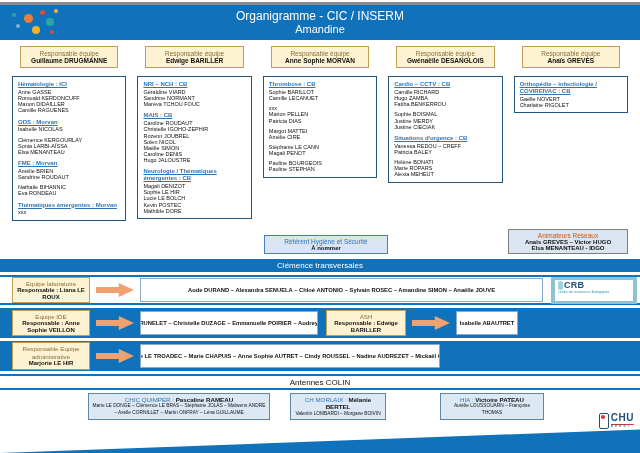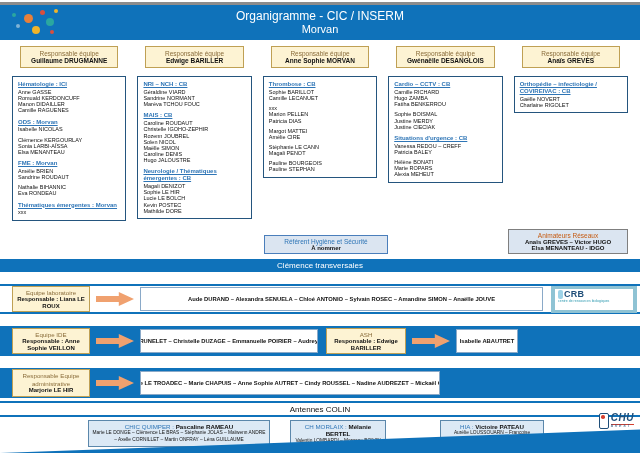--- a/index.html
+++ b/index.html
@@ -34,21 +34,21 @@
   .member{font-size:5.5px;line-height:1.12;}
   .member.blank{height:4px;}
   .referent-box{position:absolute;left:264px;width:122px;bottom:1px;background:#dbe5f1;border:1px solid #4a7ebb;text-align:center;padding:2px 0;}
   .ref-title{color:#2e75b6;font-size:6.5px;}
   .ref-value{font-size:6px;font-weight:bold;}
   .animateurs-box{position:absolute;right:12px;width:118px;bottom:1px;background:#dbe5f1;border:1px solid #7f7f7f;text-align:center;padding:2px 0;}
   .anim-title{color:#c55a11;font-size:6.5px;}
   .anim-line{font-size:6px;font-weight:600;}
   
   .trans-banner{height:13px;background:#0f72ba;color:#fff;display:flex;align-items:center;justify-content:center;font-size:8px;margin-top:4px;}
-  .trow{display:flex;align-items:center;height:30px;border-top:2px solid #0f72ba;border-bottom:2px solid #0f72ba;margin-top:12px;padding-left:12px;box-sizing:border-box;background:#fff;}
+  .trow{display:flex;align-items:center;height:30px;border-top:2px solid #0f72ba;border-bottom:2px solid #0f72ba;margin-top:3px;padding-left:12px;box-sizing:border-box;background:#fff;}
   .trow.blue{background:#0f72ba;}
   .cream{background:#fdf3d3;border:1px solid #bfa054;text-align:center;padding:2px 2px;width:78px;flex:none;box-sizing:border-box;}
   .cream .l1{font-size:6.2px;color:#8a6d3b;line-height:1.15;}
   .cream .l2{font-size:6px;font-weight:bold;line-height:1.15;}
   .arrow{width:38px;height:16px;flex:none;margin:0 6px;background:#f0a16f;
          clip-path:polygon(0 32%,60% 32%,60% 6%,100% 50%,60% 94%,60% 68%,0 68%);}
   .mbox{background:#fff;border:1px solid #8aa9c8;height:24px;display:flex;align-items:center;justify-content:center;
         font-size:5.8px;font-weight:600;white-space:nowrap;overflow:hidden;box-sizing:border-box;padding:0 3px;}
   .mbox.grow{flex:1;}
   .mbox.w2a{width:178px;}
@@ -68,21 +68,21 @@
   .ant-box.b1{width:182px;}
   .ant-box.b2{width:96px;margin-left:20px;}
   .ant-box.b3{width:104px;margin-left:54px;}
   .ant-title{font-size:6.2px;line-height:1.2;}
   .site{color:#2e75b6;}
   .resp{font-weight:bold;}
   .ant-members{font-size:4.8px;line-height:1.3;}
   
   .footer{position:absolute;left:0;right:0;bottom:0;height:30px;}
   .blue-wedge{position:absolute;left:0;right:0;bottom:0;top:0;background:#0f72ba;clip-path:polygon(0 100%,100% 22%,100% 100%);}
-  .chu{position:absolute;right:6px;top:-10px;display:flex;align-items:flex-start;gap:2px;font-style:italic;}
+  .chu{position:absolute;right:6px;top:-10px;display:flex;align-items:flex-start;gap:2px;}
   .chu-icon{width:8px;height:14px;border:1.5px solid #1f4e79;border-radius:2px;position:relative;background:#fff;}
   .chu-icon::after{content:'';position:absolute;top:1px;left:1.5px;width:3.5px;height:3.5px;border-radius:50%;background:#d43f2f;}
   .chu-text{line-height:1;text-align:left;}
   .chu-main{font-size:10px;font-weight:bold;color:#1f4e79;letter-spacing:.5px;}
   .chu-sub{font-size:3.8px;color:#1f4e79;letter-spacing:1.5px;border-top:1px solid #d43f2f;margin-top:1px;}
 </style>
 </head>
 <body>
 
 <div class="top-strip"></div>
@@ -93,21 +93,21 @@
     <span class="dot"></span>
     <span class="dot"></span>
     <span class="dot"></span>
     <span class="dot"></span>
     <span class="dot"></span>
     <span class="dot"></span>
     <span class="dot"></span>
   </div>
   <div class="banner-text">
     <div class="t1">Organigramme - CIC / INSERM</div>
-    <div class="t2">Morvan</div>
+    <div class="t2">Amandine</div>
   </div>
 </div>
 
 <div class="columns">
   <div class="cols-flex" id="cols-flex">
       <div class="tcol">
         <div class="resp-box">
           <div class="resp-label">Responsable équipe</div>
           <div class="resp-name">Guillaume DRUGMANNE</div>
         </div>

